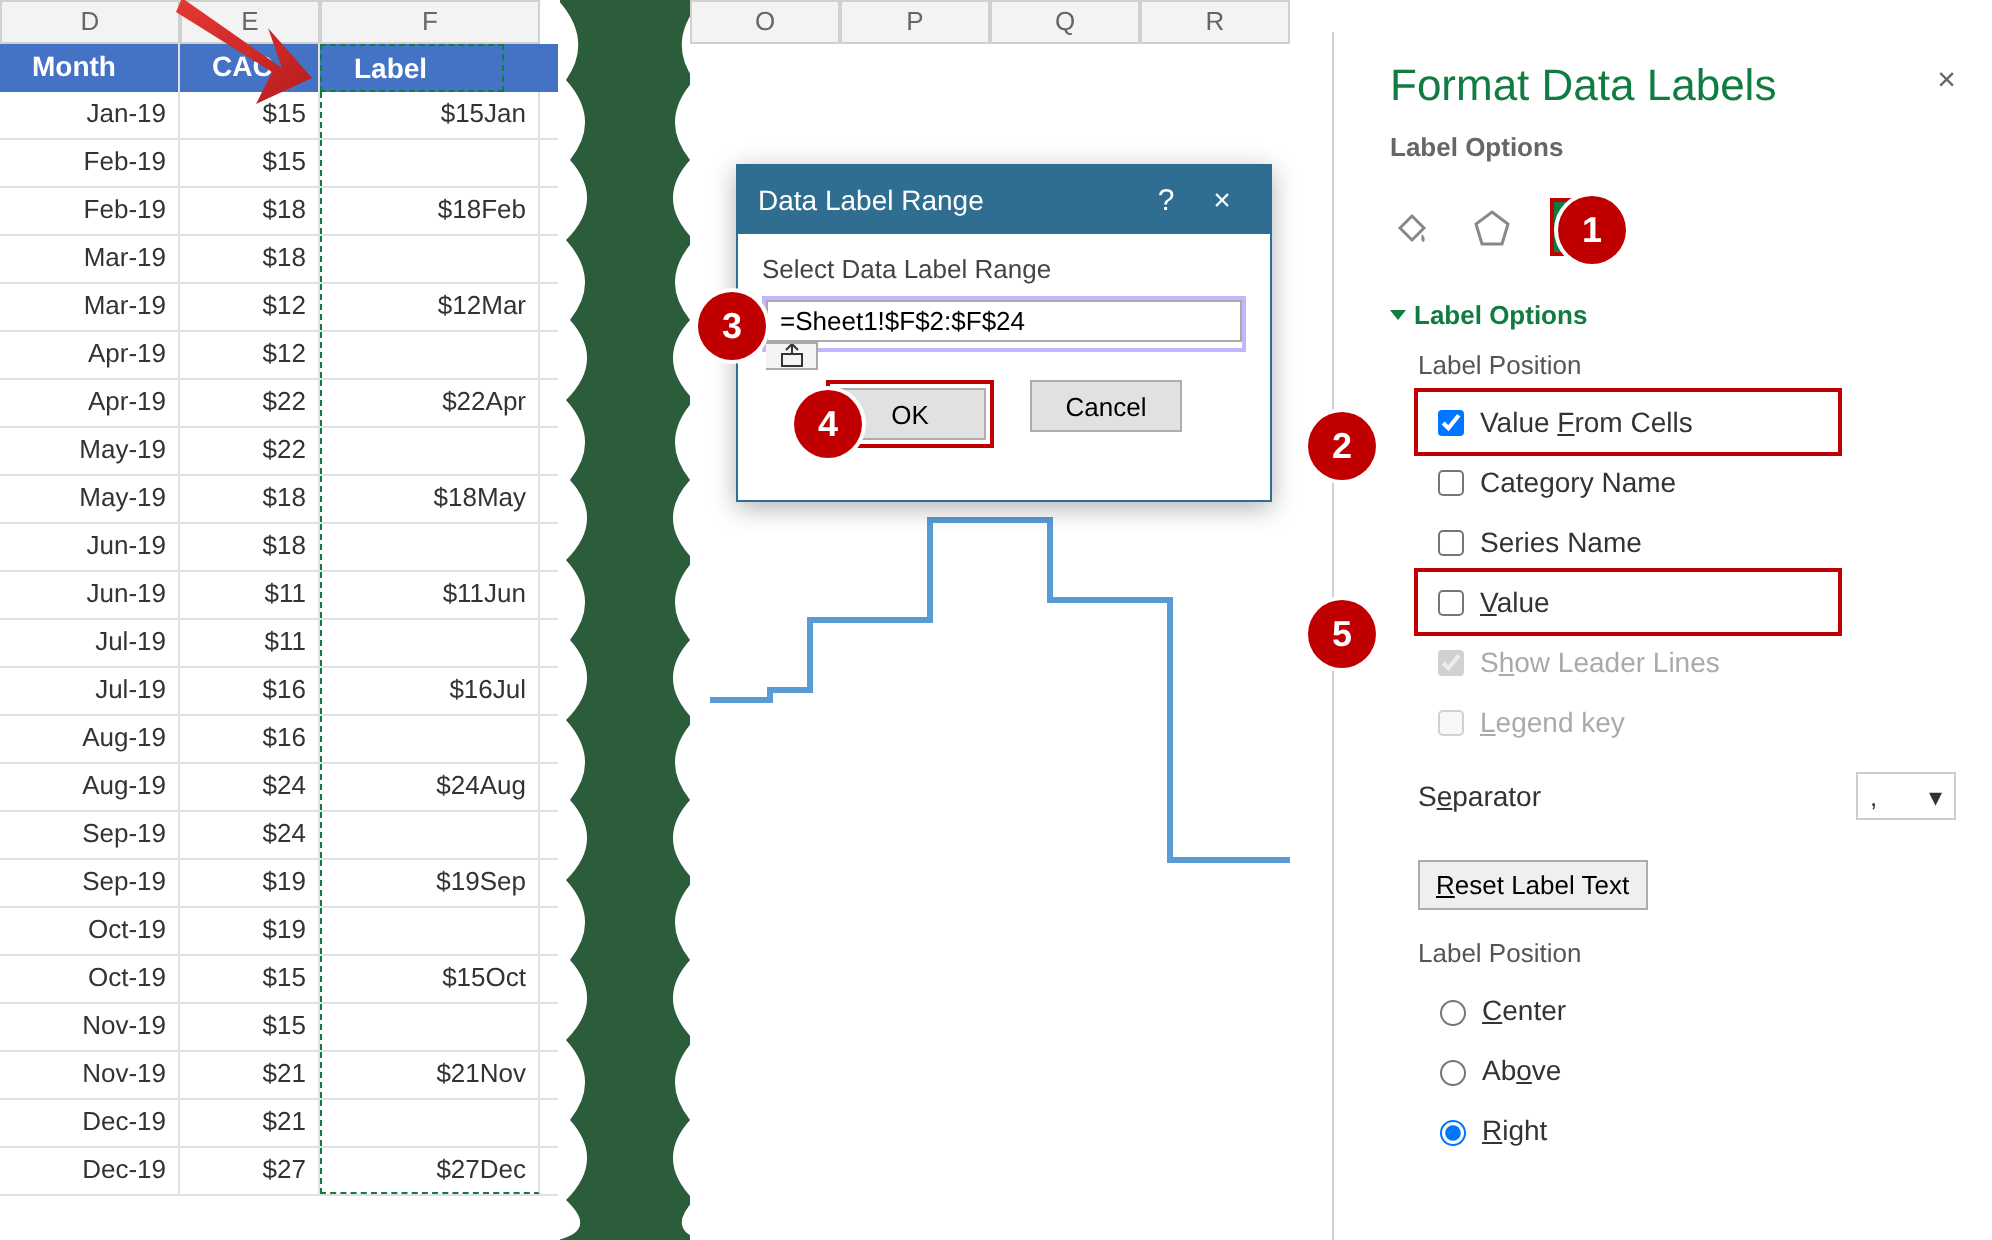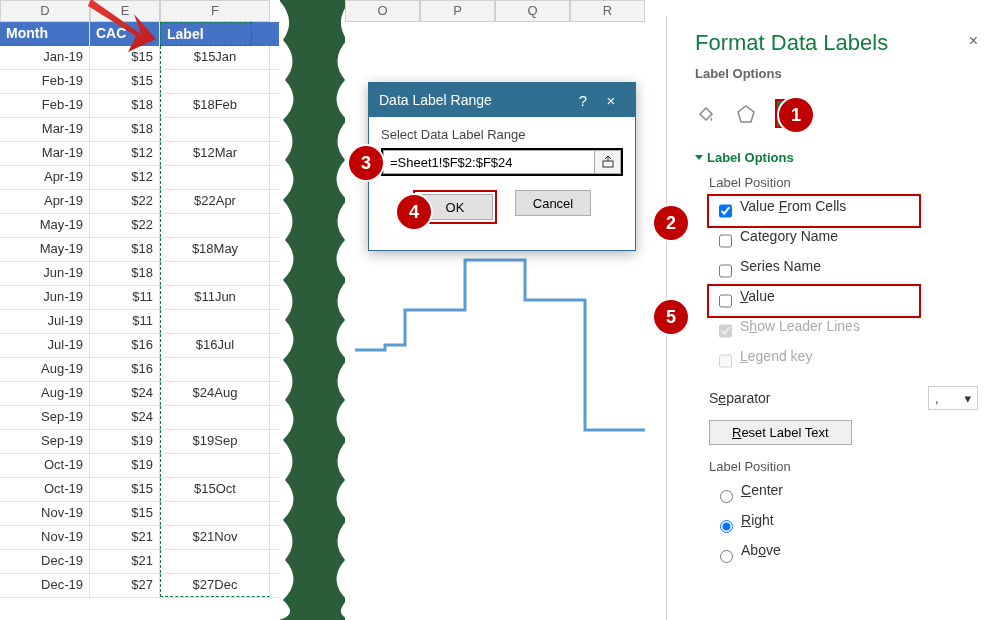--- a/index.html
+++ b/index.html
@@ -7,30 +7,30 @@
 
   
   .sheet { position: absolute; left: 0; top: 0; width: 290px; }
   .colheads { display: flex; height: 22px; }
   .colheads div { flex: 1; text-align: center; background: #f3f3f3; border: 1px solid #d0d0d0; font-size: 13px; color: #666; line-height: 20px; }
   .colheads .d { width: 90px; flex: 0 0 90px; }
   .colheads .e { width: 70px; flex: 0 0 70px; }
   .colheads .f { width: 110px; flex: 0 0 110px; }
 
   .hdrrow { display: flex; height: 24px; background: #4472c4; color: #fff; font-weight: bold; font-size: 14px; }
-  .hdrrow div { border-right: 1px solid #e0e0e0; padding: 3px 6px; }
+  .hdrrow div { border-right: 1px solid #e0e0e0; padding: 3px 16px; }
   .hdrrow .d { width: 90px; }
   .hdrrow .e { width: 70px; }
   .hdrrow .f { width: 92px; border: 1.5px dashed #107c41; }
 
   .rows .row { display: flex; height: 24px; border-bottom: 1px solid #e0e0e0; }
   .rows .row > div { border-right: 1px solid #e0e0e0; padding: 3px 6px; font-size: 13px; }
   .rows .d { width: 90px; text-align: right; }
   .rows .e { width: 70px; text-align: right; }
-  .rows .f { width: 110px; border-left: 1.5px dashed #107c41; border-right: 1.5px dashed #107c41; text-align: center; }
+  .rows .f { width: 110px; border-left: 1.5px dashed #107c41; border-right: 1.5px dashed #107c41; text-align: right; }
   .rows .row:last-child .f { border-bottom: 1.5px dashed #107c41; }
 
   
   .torn { position: absolute; left: 280px; top: 0; width: 70px; height: 620px; background: #2b5d3b; }
   .torn svg { position:absolute; top:0; left:-1px; width:72px; height:620px; }
 
   
   .chartbg { position: absolute; left: 345px; top: 0; width: 300px; height: 620px; background: #fff; }
   .chartbg svg { position:absolute; left:0; top:230px; width:300px; height:220px; }
 
@@ -41,38 +41,38 @@
   .pane .sub { font-size: 13px; font-weight: bold; color: #666; margin-bottom: 18px; }
 
   .iconrow { display:flex; align-items:center; gap:18px; margin-bottom:22px; }
   .iconrow .ico { width:22px; height:22px; display:flex; align-items:center; justify-content:center; color:#888; }
   .barsicon { border:2px solid #c00000; padding:3px 4px; background:#107c41; }
 
   .gtitle { font-size:13px; color:#107c41; font-weight:bold; margin-bottom:10px; }
   .gtitle .tri { display:inline-block; width:0;height:0;border-top:5px solid #107c41;border-left:4px solid transparent;border-right:4px solid transparent; margin-right:4px; vertical-align:2px;}
   .subhead { font-size:13px; color:#555; margin:4px 0 6px 14px; }
 
-  .optrow { display:flex; height:30px; margin-left:14px; padding:2px 6px; font-size:14px; }
+  .optrow { display:flex; align-items:center; height:30px; margin-left:14px; padding:2px 6px; font-size:14px; }
   .optrow input[type=checkbox], .optrow input[type=radio] { margin-right:8px; }
   .optrow.hl { outline:2px solid #c00000; width:210px; }
   .optrow.dis { color:#aaa; }
   .u { text-decoration: underline; }
 
   .seprow { display:flex; align-items:center; margin:10px 0 10px 14px; font-size:14px; }
   .seprow .sel { margin-left:auto; border:1px solid #ccc; width:50px; height:24px; padding:2px 6px; font-size:13px; display:flex; align-items:center; justify-content:space-between;}
-  .resetbtn { margin-left:14px; border:1px solid #adadad; background:#efefef; padding:4px 22px; font-size:13px; }
+  .resetbtn { margin-left:14px; border:1px solid #adadad; background:#efefef; padding:4px 8px; font-size:13px;margin-top:10px; }
 
   
   .dialog { position:absolute; left:368px; top:82px; width:268px; background:#fff; border:1px solid #2f6e91; box-shadow:0 3px 12px rgba(0,0,0,0.3); z-index:50; }
   .dialog .tbar { background:#2f6e91; color:#fff; height:34px; display:flex; align-items:center; padding:0 10px; font-size:14px;}
   .dialog .tbar .sp { flex:1; }
   .dialog .tbar .ticon { width:28px; text-align:center; cursor:pointer; font-size:15px;}
   .dialog .body { padding:10px 12px; font-size:13px; color:#444; }
   .dialog .lbl { margin-bottom:6px; }
-  .dialog .inp { display:flex; border:2px solid #000000; height:28px; }
+  .dialog .inp { display:flex; border:2px solid #c4b5fd; height:28px;flex-direction:column; }
   .dialog .inp input { flex:1; border:1px solid #aaa; padding:2px 6px; font-size:13px; height:100%; }
   .dialog .inp .pick { width:26px; border:1px solid #aaa; border-left:none; display:flex; align-items:center; justify-content:center; background:#f4f4f4; }
   .dialog .btns { display:flex; gap:18px; justify-content:center; padding:14px 0 16px; }
   .dialog button { width:76px; height:26px; border:1px solid #adadad; background:#e1e1e1; font-size:13px; }
   .dialog .okwrap { border:2px solid #c00000; padding:2px; }
 
   
   .badge { position:absolute; width:34px; height:34px; border-radius:50%; background:#c00000; color:#fff; font-weight:bold; font-size:18px; display:flex; align-items:center; justify-content:center; box-shadow:0 0 0 2px #fff; z-index:60; }
 
   
@@ -337,20 +337,20 @@
   </div>
 
   <button class="resetbtn"><span class="u">R</span>eset Label Text</button>
 
   <div class="subhead" style="margin-top:14px">Label Position</div>
   <div class="optrow">
       <input type="radio" name="lp" style="">
       <span><span class="u">C</span>enter</span>
     </div>
   <div class="optrow">
+      <input type="radio" name="lp" style="">
+      <span>Ab<span class="u">o</span>ve</span>
+    </div>
+  <div class="optrow">
       <input type="radio" name="lp" checked="" style="">
       <span><span class="u">R</span>ight</span>
     </div>
-  <div class="optrow">
-      <input type="radio" name="lp" style="">
-      <span>Ab<span class="u">o</span>ve</span>
-    </div>
 </div>
 
 </body></html>

